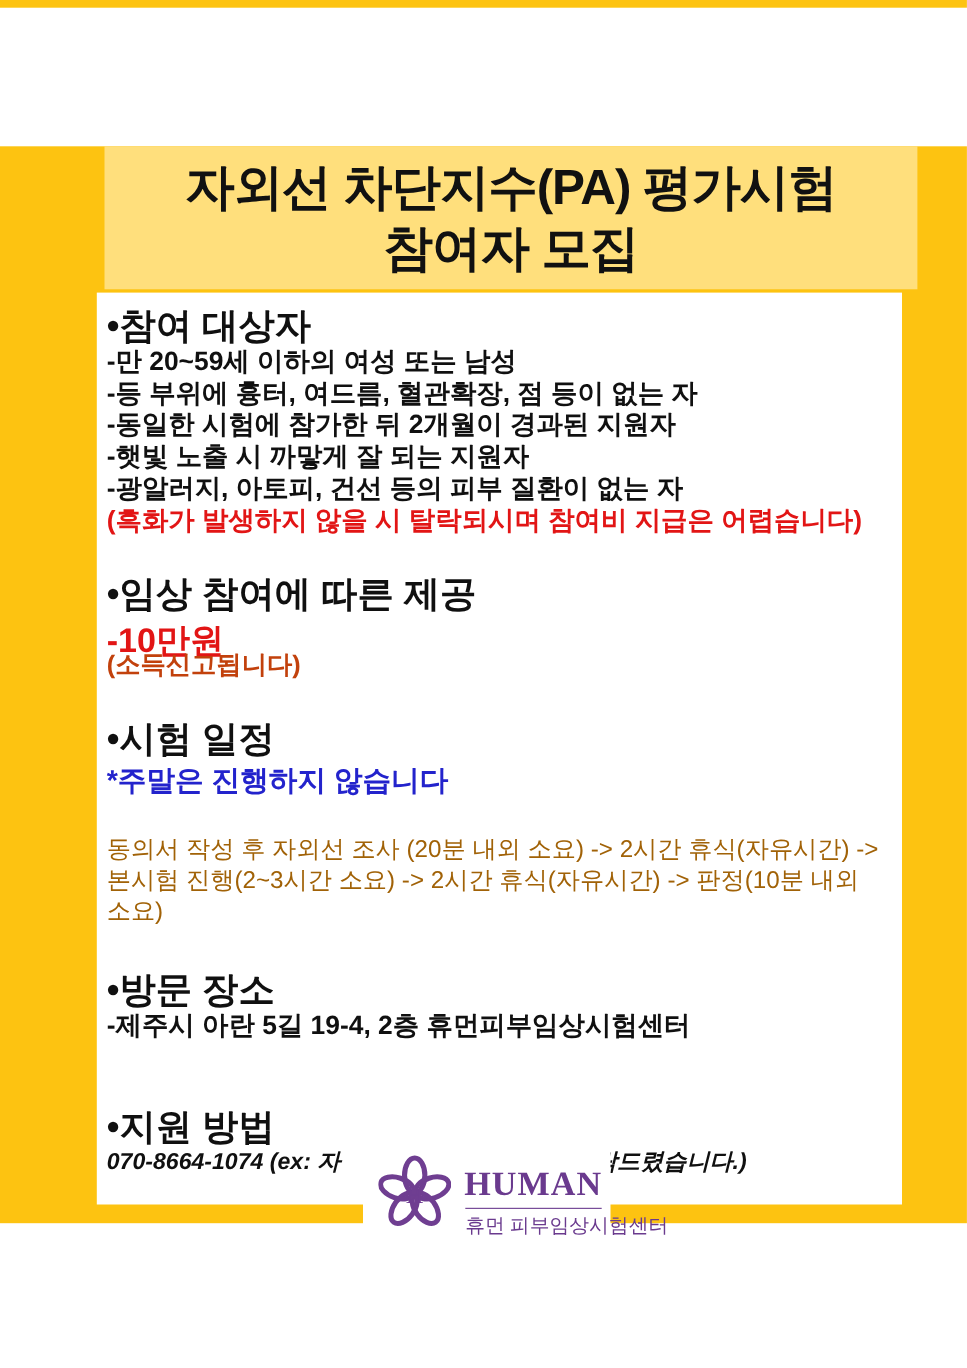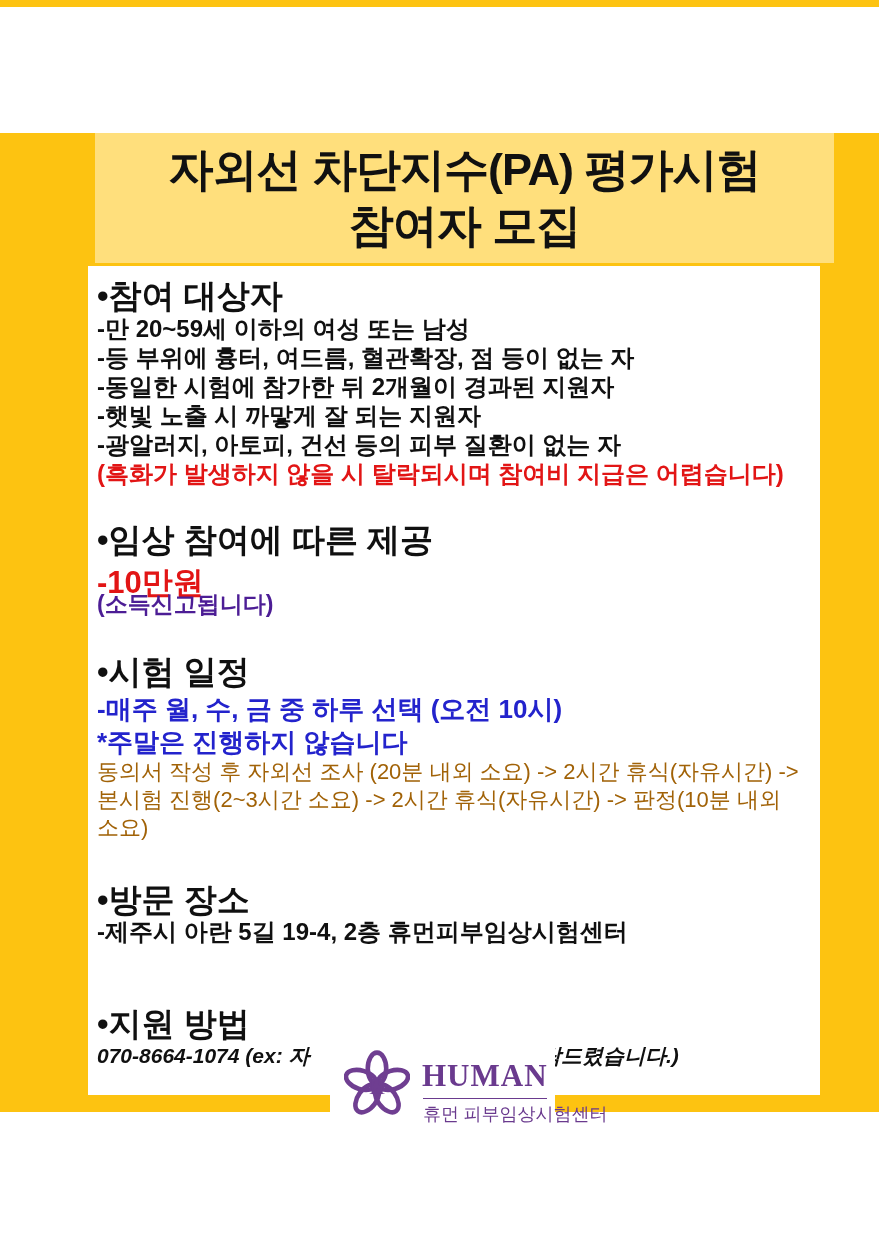--- a/index.html
+++ b/index.html
@@ -18,21 +18,21 @@
   #title-band .t{
     font-size:45px;font-weight:bold;color:#111111;line-height:56px;
     letter-spacing:-1px;white-space:nowrap;
   }
   #content-box{left:88px;top:266px;width:732px;height:829px;background:#ffffff;}
   
   .heading{font-size:33px;font-weight:bold;color:#101010;letter-spacing:0px;white-space:nowrap;}
   .body-lines span{display:block;font-size:24px;font-weight:bold;color:#101010;line-height:29px;white-space:nowrap;}
   .warning{color:#e21515 !important;}
   .red-small{font-size:31px;font-weight:bold;color:#e21515;white-space:nowrap;}
-  .black-small{font-size:23px;font-weight:600;color:#4c1d95;white-space:nowrap;}
+  .black-small{font-size:23px;font-weight:600;color:#c2410c;white-space:nowrap;}
   .blue-lines span{display:block;font-size:26px;font-weight:bold;color:#2323cc;line-height:33px;white-space:nowrap;}
   .procedure{font-size:22px;font-weight:500;color:#a16207;line-height:28px;width:705px;}
   .addr{font-size:24px;font-weight:bold;color:#101010;white-space:nowrap;}
   .phone{font-size:21px;font-weight:bold;color:#101010;white-space:nowrap;font-style:italic;}
   
   #logo-box{left:330px;top:1042px;width:225px;height:90px;background:#ffffff;z-index:5;}
   #logo-flower{left:14px;top:8px;}
   #logo-name{
     left:92px;top:16px;font-family:"Liberation Serif","DejaVu Serif",serif;
     font-size:31px;font-weight:bold;color:#6a3a8e;letter-spacing:1px;
@@ -64,21 +64,20 @@
   <span>-광알러지, 아토피, 건선 등의 피부 질환이 없는 자</span>
   <span class="warning">(흑화가 발생하지 않을 시 탈락되시며 참여비 지급은 어렵습니다)</span>
 </div>
 
 <div class="abs heading" style="left:97px;top:518px;">•임상 참여에 따른 제공</div>
 <div class="abs red-small" style="left:97px;top:562px;">-10만원</div>
 <div class="abs black-small" style="left:97px;top:589px;">(소득신고됩니다)</div>
 
 <div class="abs heading" style="left:97px;top:650px;">•시험 일정</div>
 <div class="abs blue-lines" style="left:97px;top:693px;">
-  <span>-매주 월, 수, 금 중 하루 선택 (오전 10시)</span>
   <span>*주말은 진행하지 않습니다</span>
 </div>
 <div class="abs procedure" style="left:97px;top:758px;">동의서 작성 후 자외선 조사 (20분 내외 소요) -&gt; 2시간 휴식(자유시간) -&gt; 본시험 진행(2~3시간 소요) -&gt; 2시간 휴식(자유시간) -&gt; 판정(10분 내외 소요)</div>
 
 <div class="abs heading" style="left:97px;top:878px;">•방문 장소</div>
 <div class="abs addr" style="left:97px;top:916px;">-제주시 아란 5길 19-4, 2층 휴먼피부임상시험센터</div>
 
 <div class="abs heading" style="left:97px;top:1002px;">•지원 방법</div>
 <div class="abs phone" style="left:97px;top:1042px;">070-8664-1074 (ex: 자</div>
 <div class="abs phone" style="left:540px;top:1042px;">락드렸습니다.)</div>

